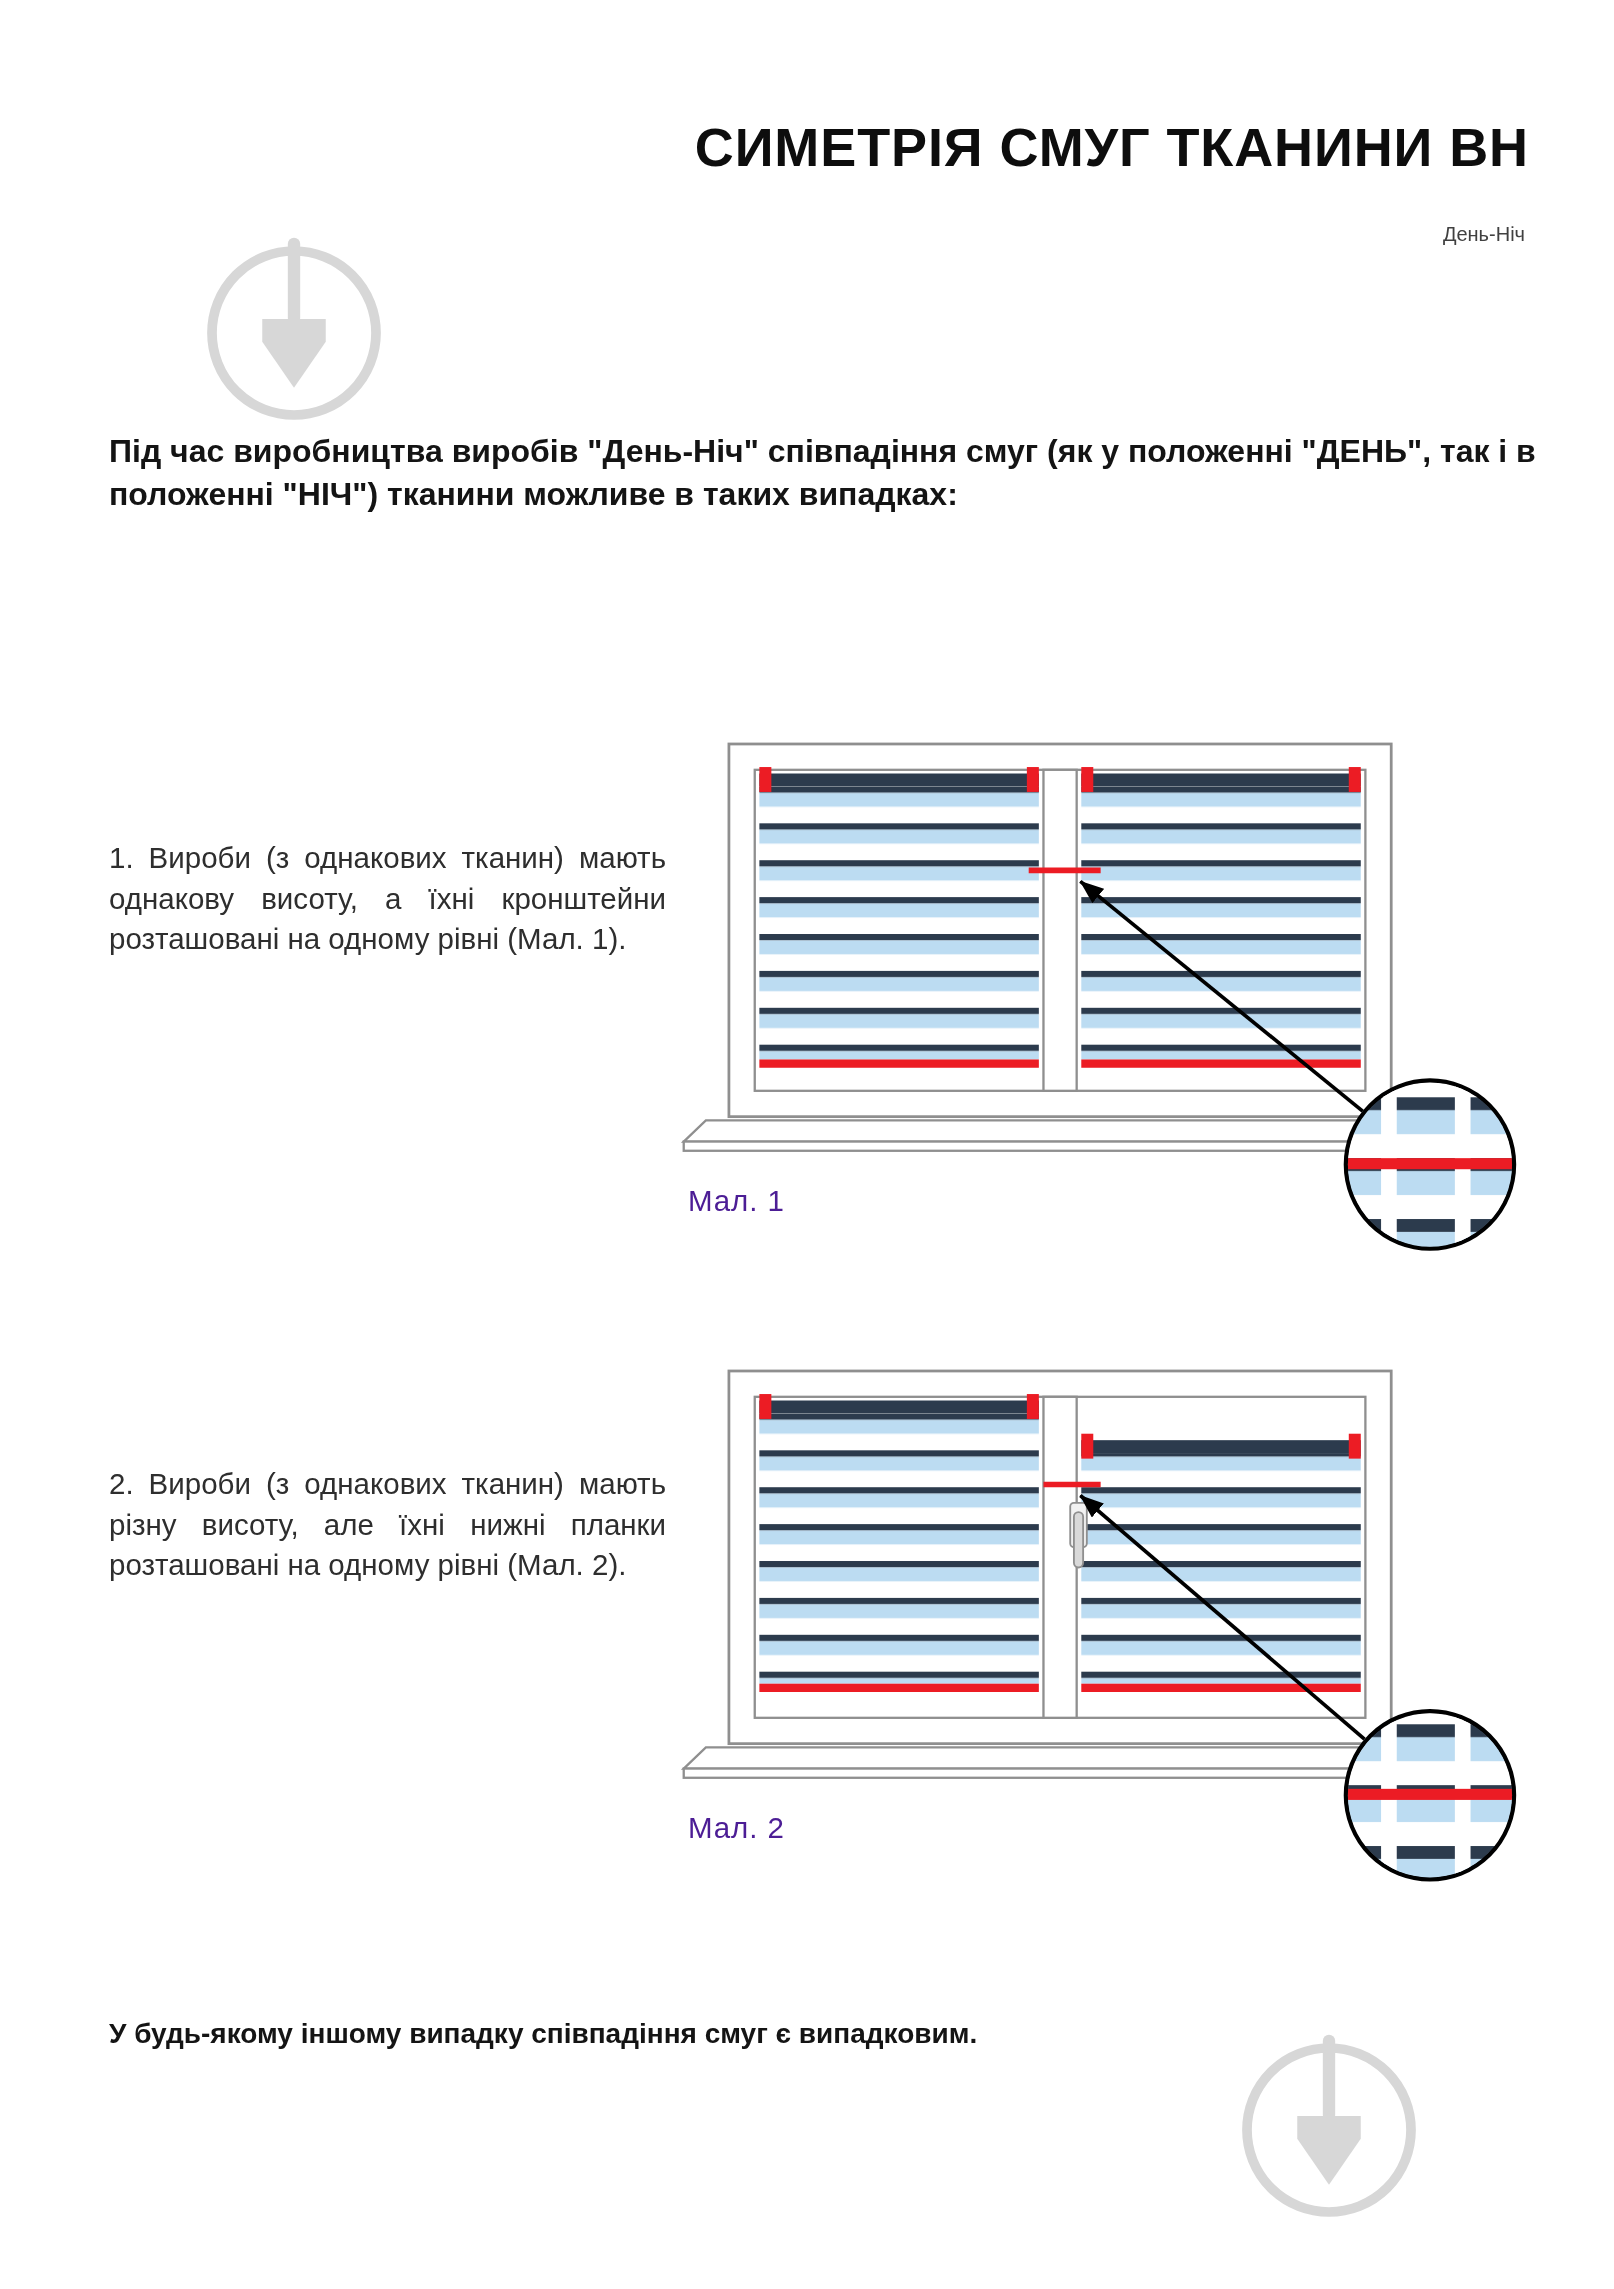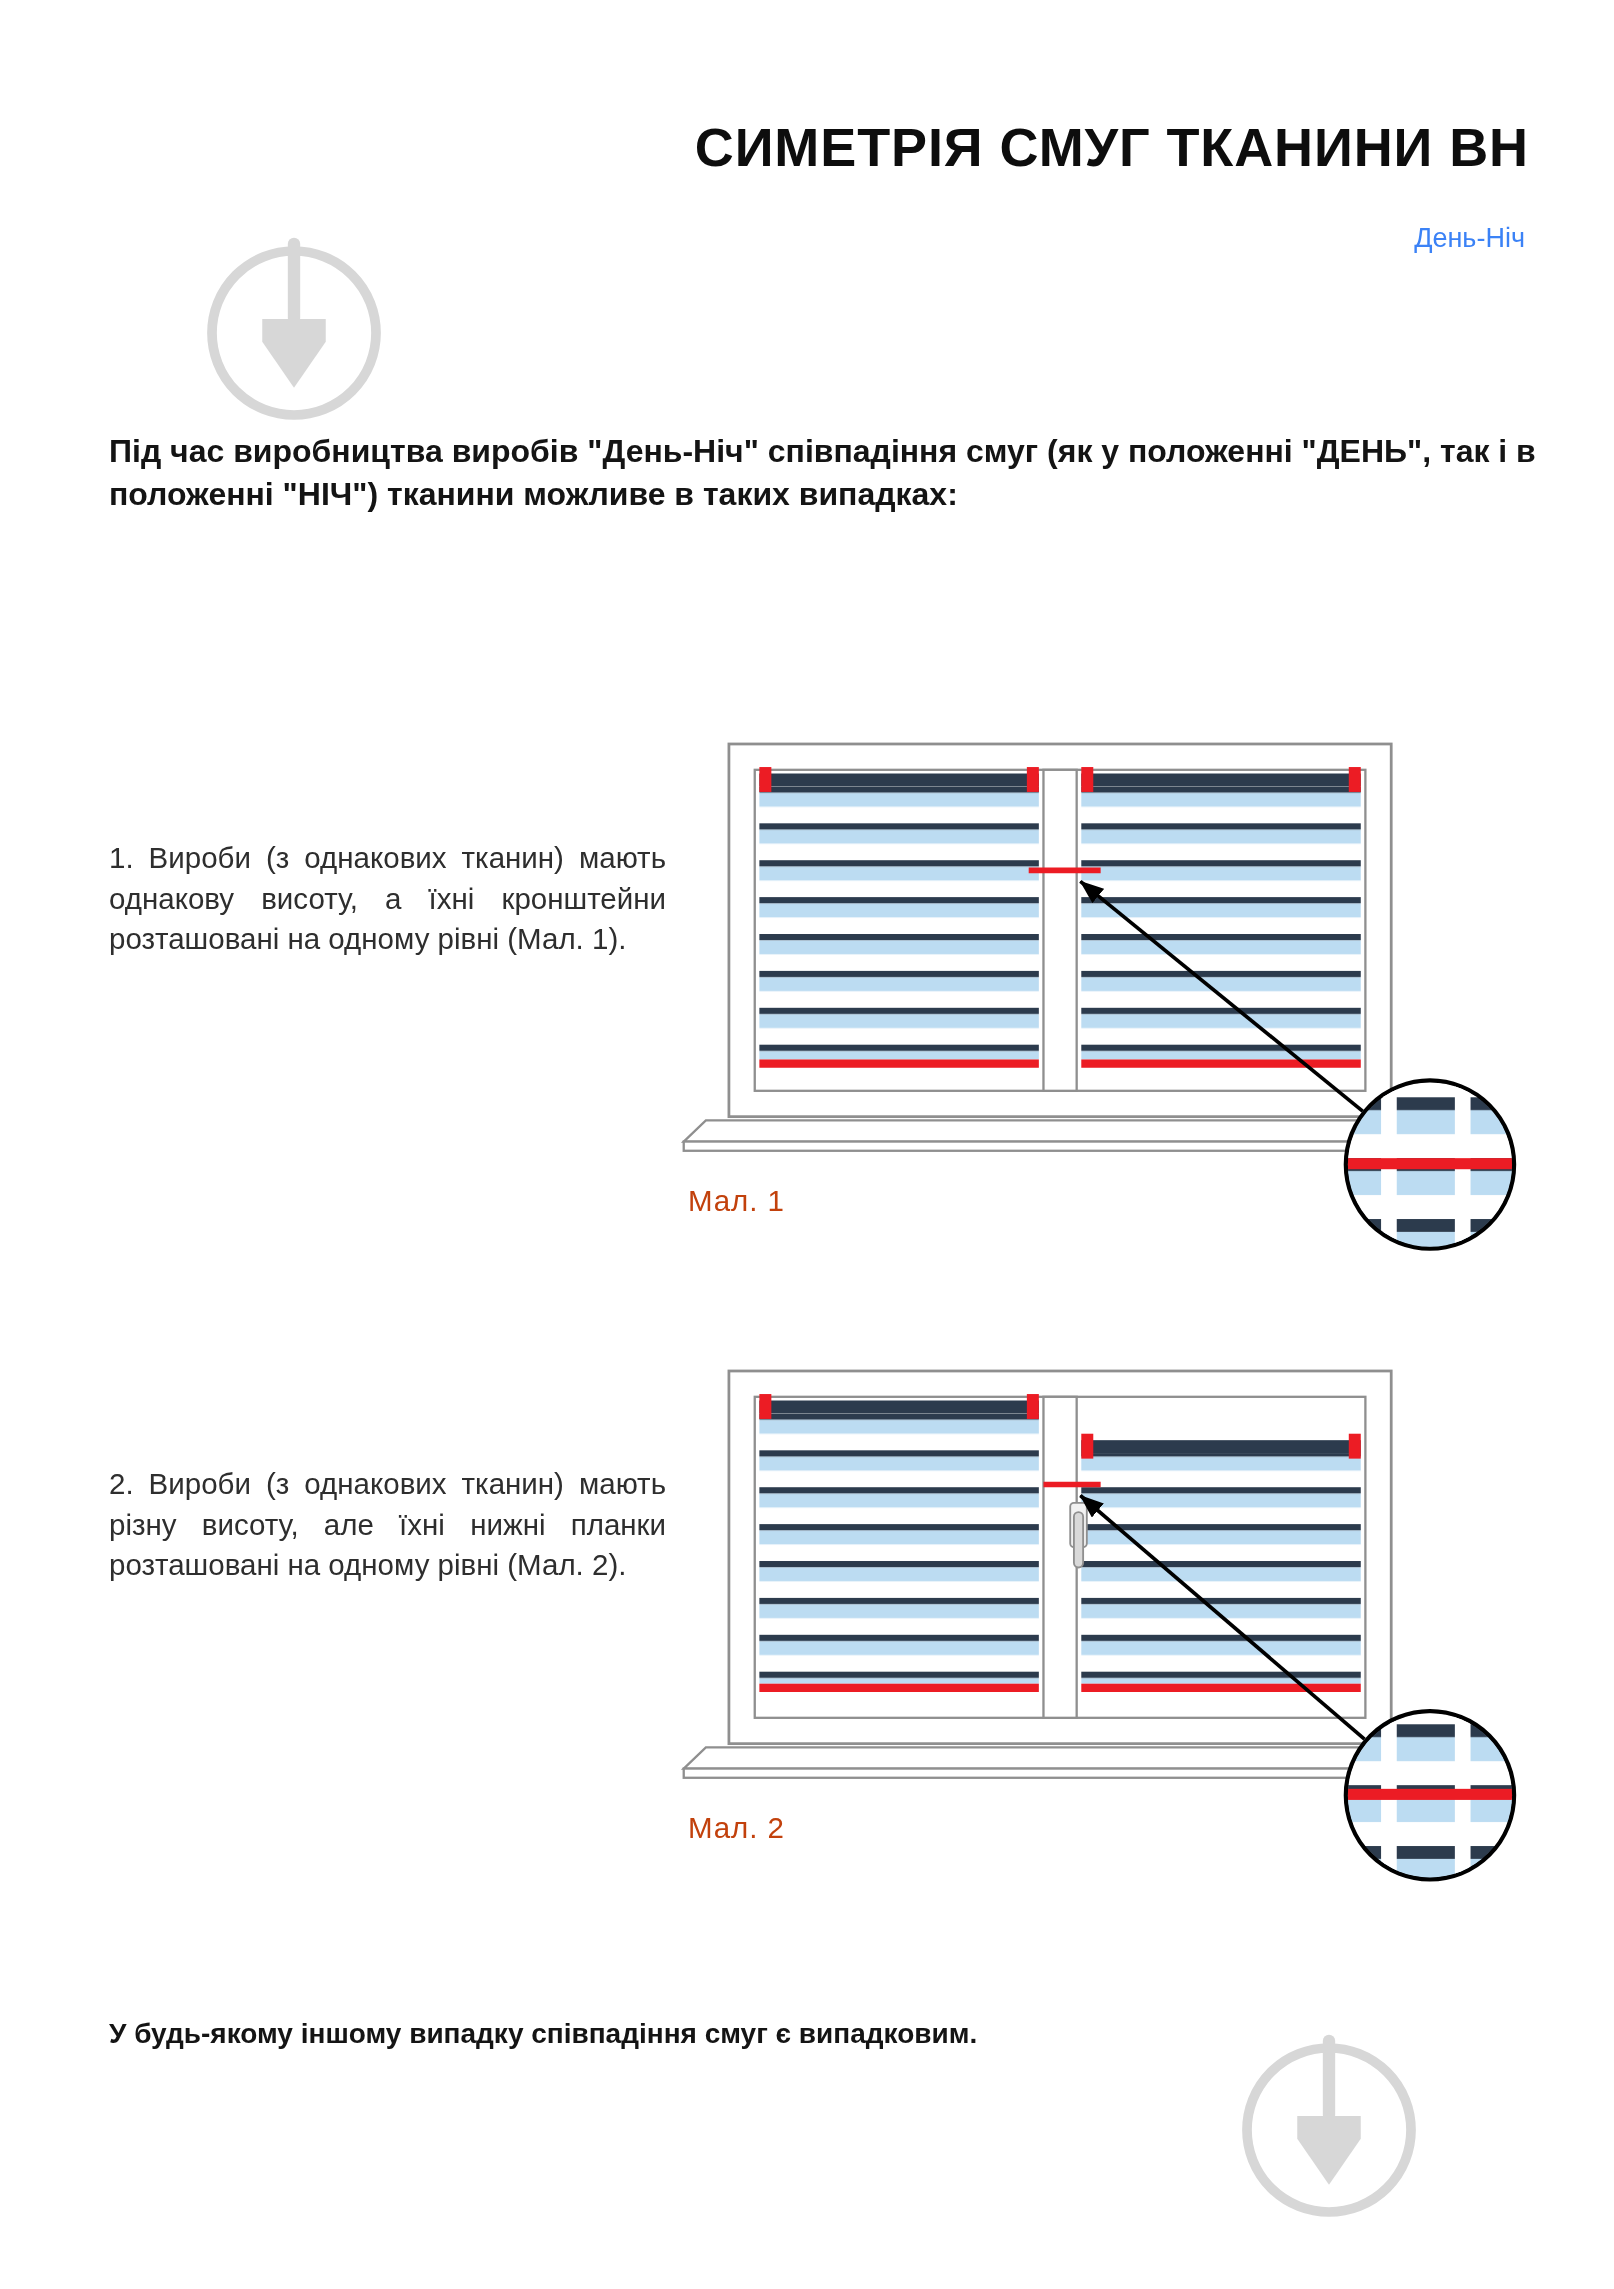--- a/index.html
+++ b/index.html
@@ -8,38 +8,38 @@
     width:1614px; height:2290px; position:relative; overflow:hidden;
     font-family:"Liberation Sans", sans-serif; color:#1f1f1f;
   }
   .title {
     position:absolute; top:116px; right:85px;
     font-size:54px; font-weight:bold; letter-spacing:0.9px;
     color:#0d0d0d; white-space:nowrap;
   }
   .subtitle {
     position:absolute; top:223px; right:89px;
-    font-size:27px; color:#3b82f6;margin-left:39px;
+    font-size:20px; color:#404040;margin-left:39px;
   }
   .intro {
     position:absolute; left:109px; top:430px; width:1444px;
     font-size:32px; font-weight:bold; line-height:1.34; color:#141414;
   }
   .case {
     position:absolute; left:109px; width:557px;
     font-size:29.5px; line-height:1.38; color:#2e2e2e;
     text-align:justify; text-align-last:left;
   }
   .case1 { top:814px;margin-top:24px; }
   .case2 { top:1436px;margin-top:28px; }
   .fig { position:absolute; left:678px; width:849px; height:535px; }
   .fig1 { top:732px; }
   .fig2 { top:1359px; }
   .fig-label {
-    position:absolute; left:688px; font-size:29.5px; color:#c2410c;
+    position:absolute; left:688px; font-size:29.5px; color:#4c1d95;
     letter-spacing:0.9px;
   }
   .fig1-label { top:1184px; }
   .fig2-label { top:1811px; }
   .footer-note {
     position:absolute; left:109px; top:2018px;
     font-size:28px; font-weight:bold; color:#141414;
   }
   .watermark { position:absolute; }
   .wm-top { left:197px; top:236px; }

